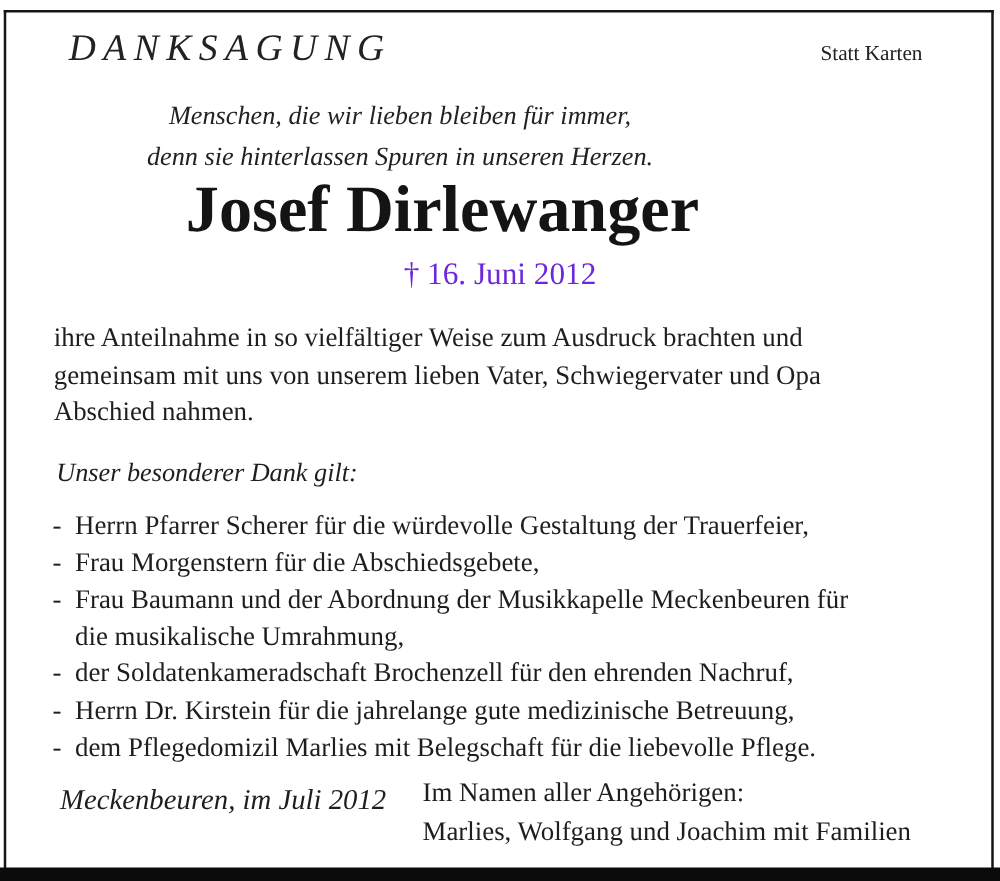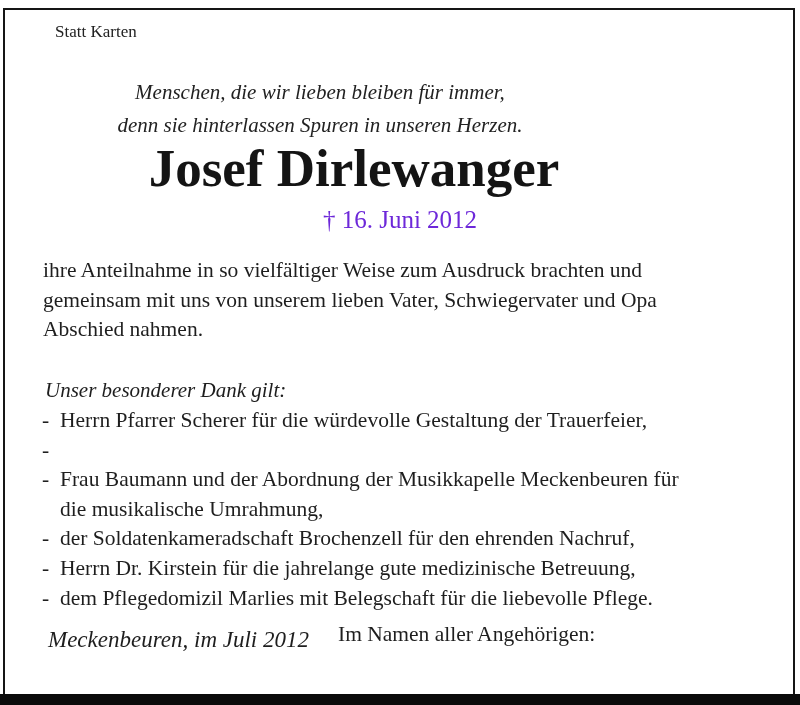--- a/index.html
+++ b/index.html
@@ -67,21 +67,21 @@
     color:#6d28d9;
   }
   .intro {
     position:absolute;
     top:256px; left:43px; width:728px;
     font-size:21.5px;
     line-height:29.6px;
   }
   .thanks-heading {
     position:absolute;
-    top:378px; left:45px;
+    top:366px; left:45px;
     font-style:italic;
     font-size:21px;
   }
   .thanks-list {
     position:absolute;
     top:406px; left:42px; width:714px;
     font-size:21.5px;
     line-height:29.6px;
   }
   .li { display:flex; }
@@ -98,20 +98,21 @@
     font-size:21.5px;
     line-height:30.5px;
   }
 </style>
 </head>
 <body>
 
 <div class="frame"></div>
 
 <div class="kicker-row">
+  <span class="kicker">DANKSAGUNG</span>
   <span class="kicker-note">Statt Karten</span>
 </div>
 
 <div class="epigraph">
   <div>Menschen, die wir lieben bleiben für immer,</div>
   <div>denn sie hinterlassen Spuren in unseren Herzen.</div>
 </div>
 
 <div class="name">Josef Dirlewanger</div>
 
@@ -125,20 +126,21 @@
 
 <div class="thanks-heading">Unser besonderer Dank gilt:</div>
 
 <div class="thanks-list">
   <div class="li">
     <span class="dash">-</span>
     <span class="txt">Herrn Pfarrer Scherer für die würdevolle Gestaltung der Trauerfeier,</span>
   </div>
   <div class="li">
     <span class="dash">-</span>
+    <span class="txt">Frau Morgenstern für die Abschiedsgebete,</span>
   </div>
   <div class="li">
     <span class="dash">-</span>
     <span class="txt">
       <div>Frau Baumann und der Abordnung der Musikkapelle Meckenbeuren für</div>
       <div>die musikalische Umrahmung,</div>
     </span>
   </div>
   <div class="li">
     <span class="dash">-</span>
@@ -151,15 +153,16 @@
   <div class="li">
     <span class="dash">-</span>
     <span class="txt">dem Pflegedomizil Marlies mit Belegschaft für die liebevolle Pflege.</span>
   </div>
 </div>
 
 <div class="place-date">Meckenbeuren, im Juli 2012</div>
 
 <div class="closing">
   <div>Im Namen aller Angehörigen:</div>
+  <div>Marlies, Wolfgang und Joachim mit Familien</div>
 </div>
 
 <div class="bottom-bar"></div>
 
 </body></html>

